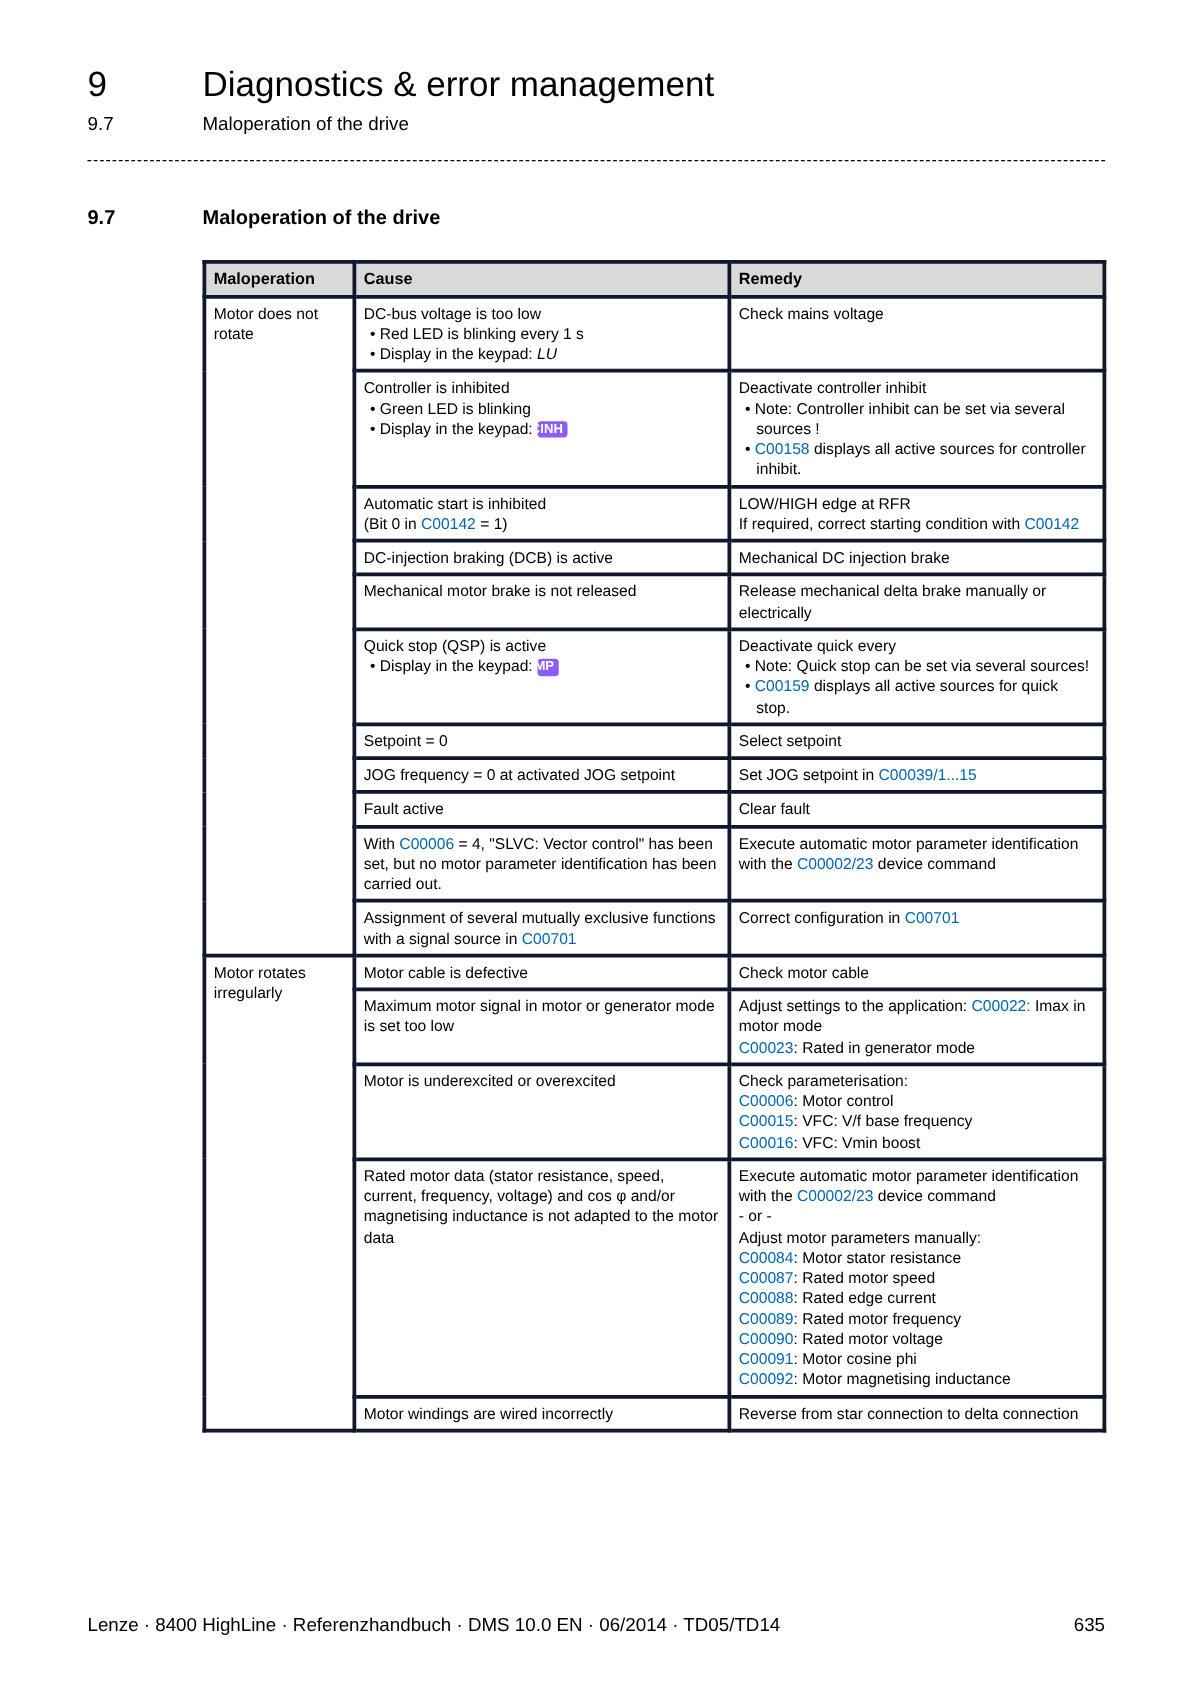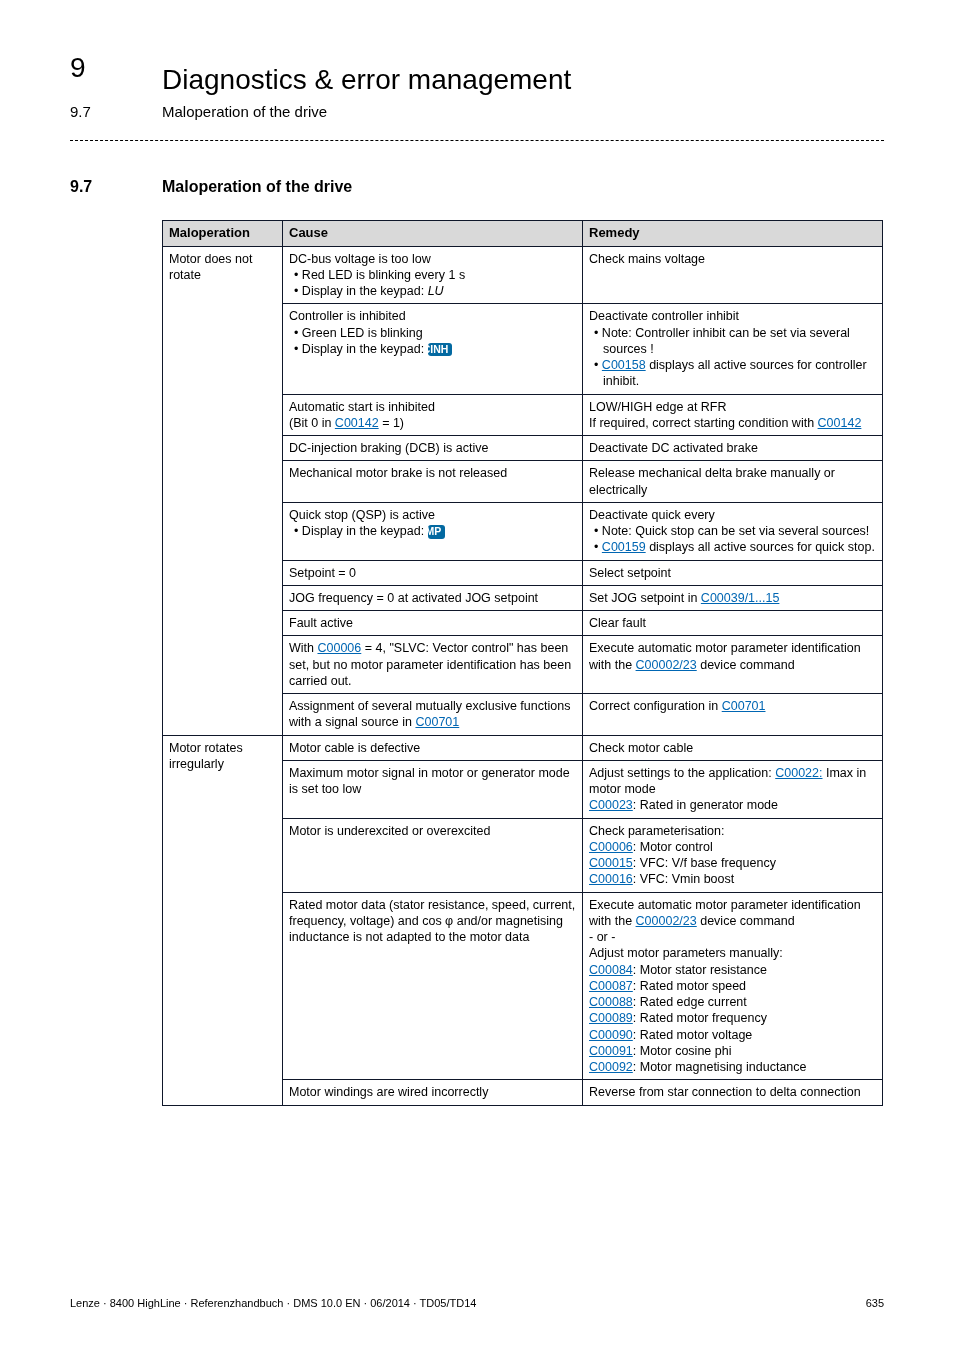--- a/index.html
+++ b/index.html
@@ -27,21 +27,21 @@
   }
   .chapnum {
     font-size: 28px;
     font-weight: 400;
     width: 92px;
     flex-shrink: 0;
   }
   .chaptitle {
     font-size: 28px;
     font-weight: 400;
-    margin-top: 12px;
+    margin-top: 0px;
   }
   .subrow {
     display: flex;
     margin-top: 4px;
     font-size: 15px;
   }
   .subnum {
     width: 92px;
     flex-shrink: 0;
   }
@@ -65,42 +65,41 @@
     font-size: 16px;
   }
   table.maintable {
     border-collapse: collapse;
     width: 720px;
     margin-left: 92px;
     table-layout: fixed;
     font-size: 12.5px;
   }
   table.maintable th, table.maintable td {
-    border: 1px solid #0f172a;
+    border: 3px solid #0f172a;
     padding: 4px 6px 4px 6px;
     vertical-align: top;
     text-align: left;
   }
   table.maintable th {
     background: #d9d9d9;
     font-weight: 700;
     font-size: 13px;
   }
   col.col-mal { width: 120px; }
   col.col-cause { width: 300px; }
   col.col-remedy { width: 300px; }
   .link {
     color: #0066b3;
-    text-decoration: underline;
     cursor: pointer;
     margin-top: 12px;
   }
   .badge {
     display: inline-block;
-    background: #0369a1;
+    background: #8b5cf6;
     color: #fff;
     border-radius: 3px;
     padding: 0 4px;
     font-size: 10.5px;
     font-weight: 700;
     line-height: 1.3;
     vertical-align: middle;
     text-align: center;
   }
   .indent-sub { padding-left: 14px; display: block; }
@@ -110,21 +109,21 @@
     display: block;
   }
   .bullet::before {
     content: "• ";
   }
   .footer {
     position: absolute;
     bottom: 40px;
     left: 70px;
     right: 70px;
-    font-size: 11px;
+    font-size: 15px;
     color: #000;
     display: flex;
     justify-content: space-between;
   }
   .cell-content { word-wrap: break-word; }
 </style>
 </head>
 <body>
 
 <div class="page">
@@ -189,21 +188,21 @@
           <span>(Bit 0 in </span><span class="link">C00142</span><span> = 1)</span>
         </td>
         <td class="cell-content">
           <span>LOW/HIGH edge at RFR</span><br>
           <span>If required, correct starting condition with </span><span class="link">C00142</span>
         </td>
       </tr>
 
       <tr>
         <td class="cell-content">DC-injection braking (DCB) is active</td>
-        <td class="cell-content">Deactivate DC activated brake</td>
+        <td class="cell-content">Mechanical DC injection brake</td>
       </tr>
 
       <tr>
         <td class="cell-content">Mechanical motor brake is not released</td>
         <td class="cell-content">Release mechanical delta brake manually or electrically</td>
       </tr>
 
       <tr>
         <td class="cell-content">
           <span>Quick stop (QSP) is active</span>

